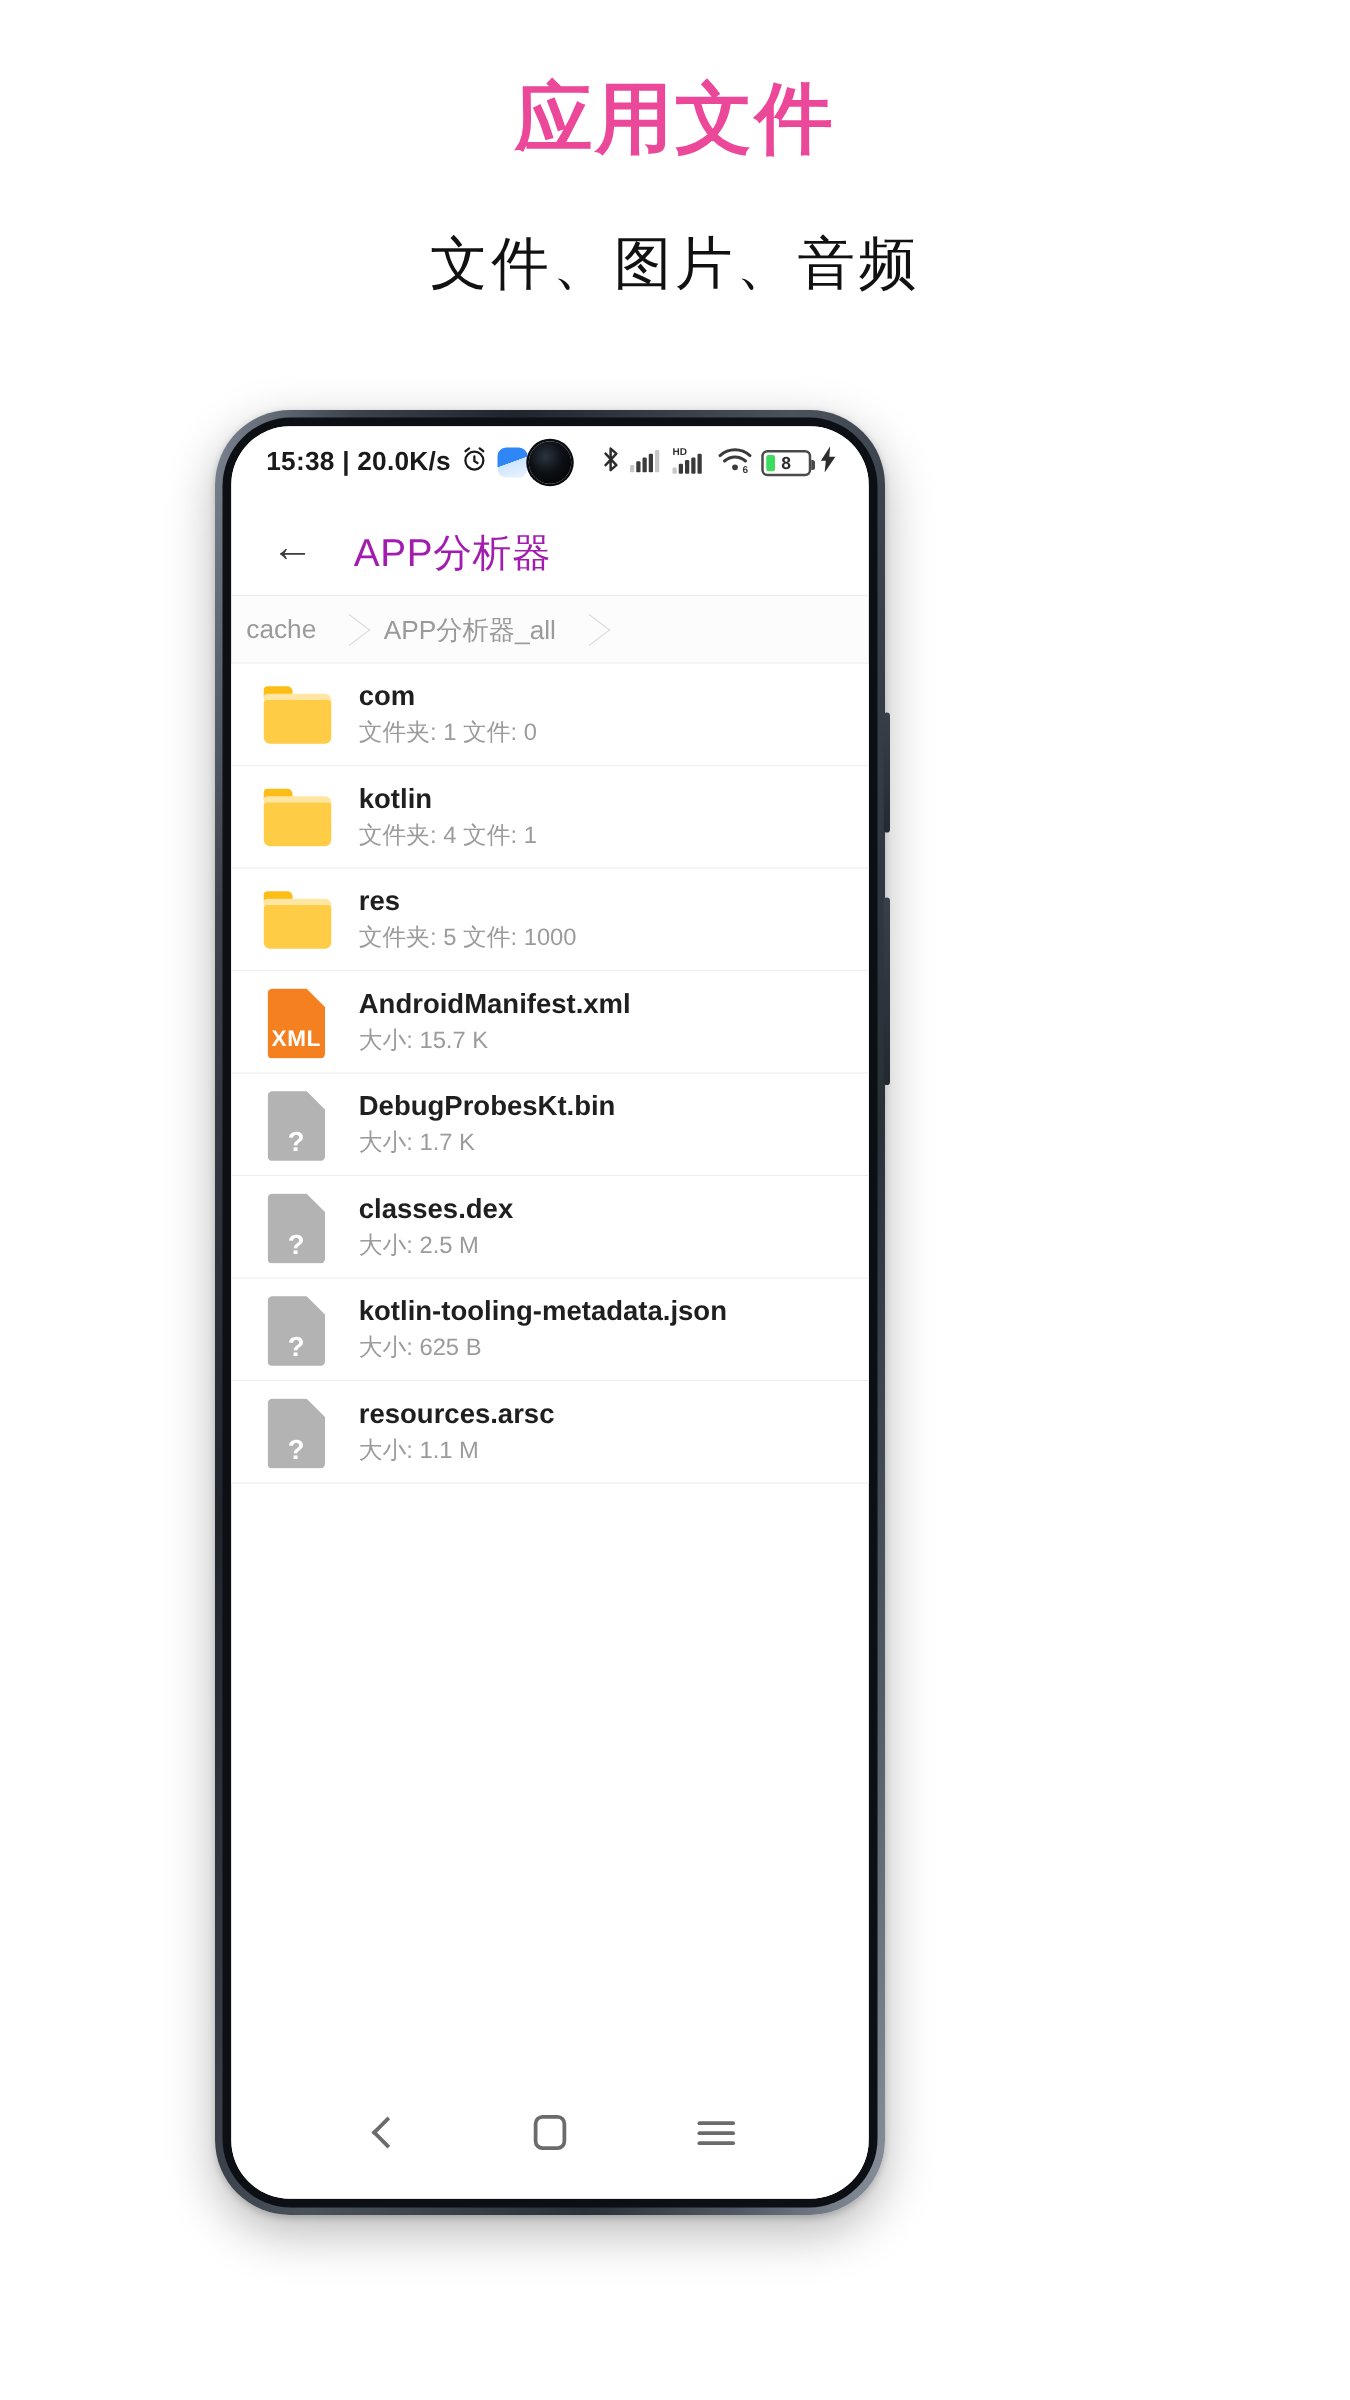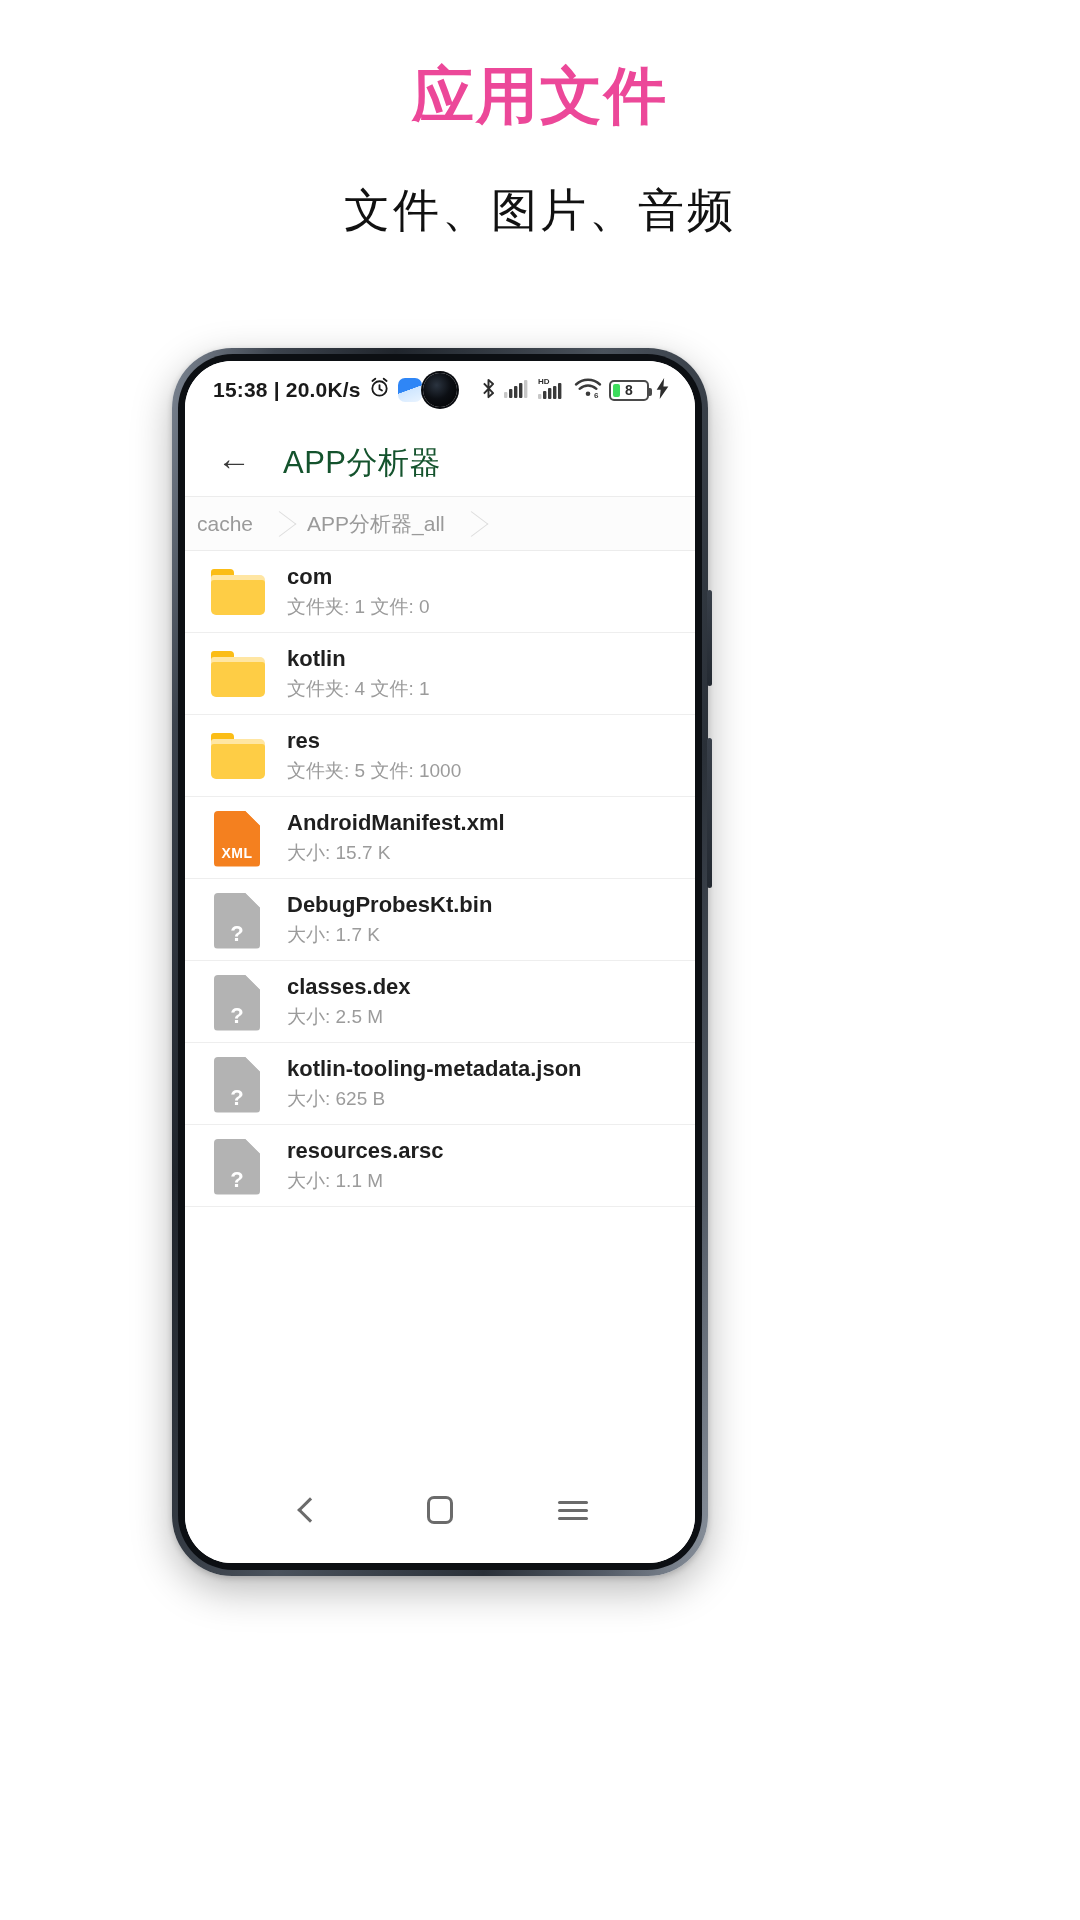--- a/index.html
+++ b/index.html
@@ -34,23 +34,23 @@
     line-height: 1.2;
     color: #111111;
     margin-top: 52px;
     letter-spacing: 3px;
   }
 
   
   .phone-wrap {
     position: absolute;
     left: 172px;
-    top: 348px;
+    top: 328px;
     width: 536px;
-    height: 1228px;
+    height: 1444px;
   }
 
   
   .phone-frame {
     position: absolute;
     inset: 0;
     border-radius: 60px;
     background: linear-gradient(105deg,#7e8794 0%, #3c434d 12%, #20252c 26%,
                 #4a525c 50%, #2a3038 74%, #545c67 88%, #8b939e 100%);
     box-shadow: 0 14px 40px rgba(0,0,0,0.28), 0 2px 6px rgba(0,0,0,0.18);
@@ -173,21 +173,21 @@
     font-size: 34px;
     color: #3a3a3a;
     line-height: 1;
     width: 38px;
     text-align: center;
     cursor: pointer;
   }
   .appbar-title {
     font-size: 31px;
     font-weight: 500;
-    color: #14532d;
+    color: #a21caf;
     letter-spacing: 0.5px;
     margin-top: 10px;
   }
 
   
   .breadcrumb {
     flex: 0 0 54px;
     display: flex;
     align-items: center;
     background: #fcfcfc;
@@ -299,21 +299,21 @@
     position: absolute;
     left: 0; right: 0;
     bottom: 4px;
     text-align: center;
     font-size: 22px;
     font-weight: 700;
     color: #ffffff;
     line-height: 1;
   }
   .ic-doc .glyph.small {
-    font-size: 14px;
+    font-size: 18px;
     font-weight: 700;
     bottom: 7px;
     letter-spacing: 0.5px;
   }
 
   
   .navbar {
     flex: 0 0 92px;
     display: flex;
     align-items: center;

